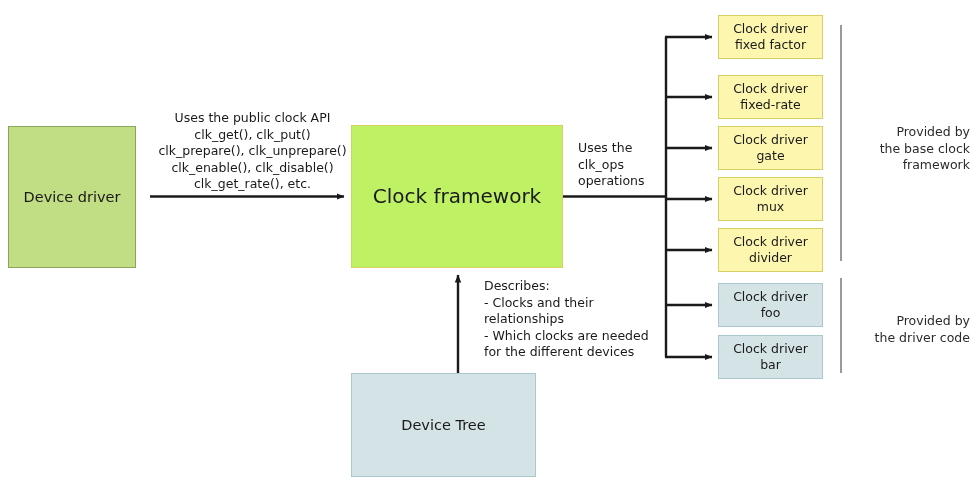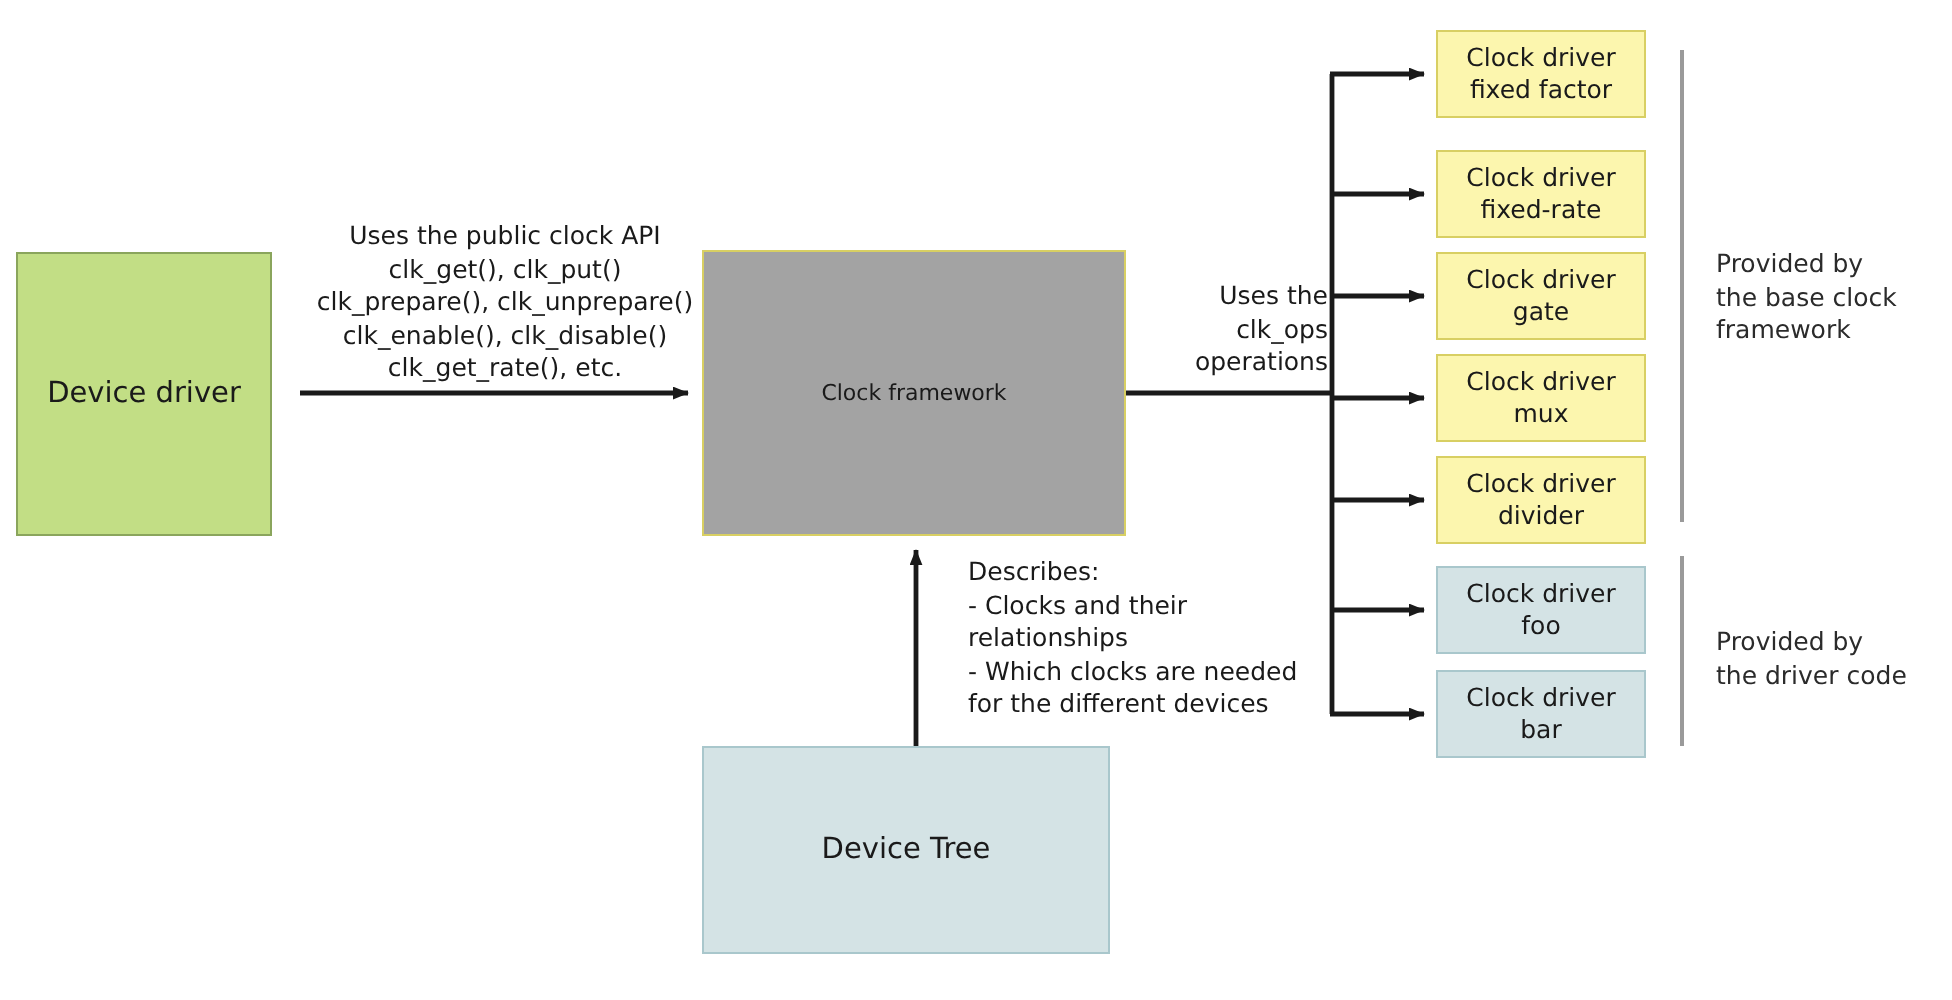--- a/index.html
+++ b/index.html
@@ -27,26 +27,26 @@
     white-space: pre-line;
   }
   .box-device-driver {
     left: 8px; top: 126px; width: 128px; height: 142px;
     background: #c2de85;
     border: 1px solid #8aa55c;
     font-size: 14.5px;
   }
   .box-clock-framework {
     left: 351px; top: 125px; width: 212px; height: 143px;
-    background: #a3a3a3;
+    background: #bef264;
     border: 1px solid #d8cf63;
-    font-size: 11px;
+    font-size: 20px;
   }
   .box-device-tree {
-    left: 351px; top: 373px; width: 204px; height: 104px;
+    left: 351px; top: 373px; width: 185px; height: 104px;
     background: #d4e3e5;
     border: 1px solid #a9c7cc;
     font-size: 14.5px;
   }
   .driver-box {
     left: 718px;
     width: 105px;
     height: 44px;
     font-size: 12.5px;
   }
@@ -64,33 +64,33 @@
     white-space: pre-line;
     line-height: 1.32;
   }
   .label-api {
     left: 150px; top: 110px; width: 205px;
     text-align: center;
     font-size: 12.5px;
   }
   .label-clkops {
     left: 578px; top: 140px; width: 86px;
-    text-align: right;
+    text-align: left;
     font-size: 12.5px;
   }
   .label-describes {
     left: 484px; top: 278px; width: 195px;
     text-align: left;
     font-size: 12.5px;
   }
   .legend-label {
     position: absolute;
     left: 858px;
     width: 112px;
-    text-align: left;
+    text-align: right;
     color: #2b2b2b;
     font-size: 12.5px;
     line-height: 1.32;
     white-space: pre-line;
   }
   .legend-base { top: 124px; }
   .legend-driver { top: 313px; }
   svg.wires {
     position: absolute;
     left: 0; top: 0;

